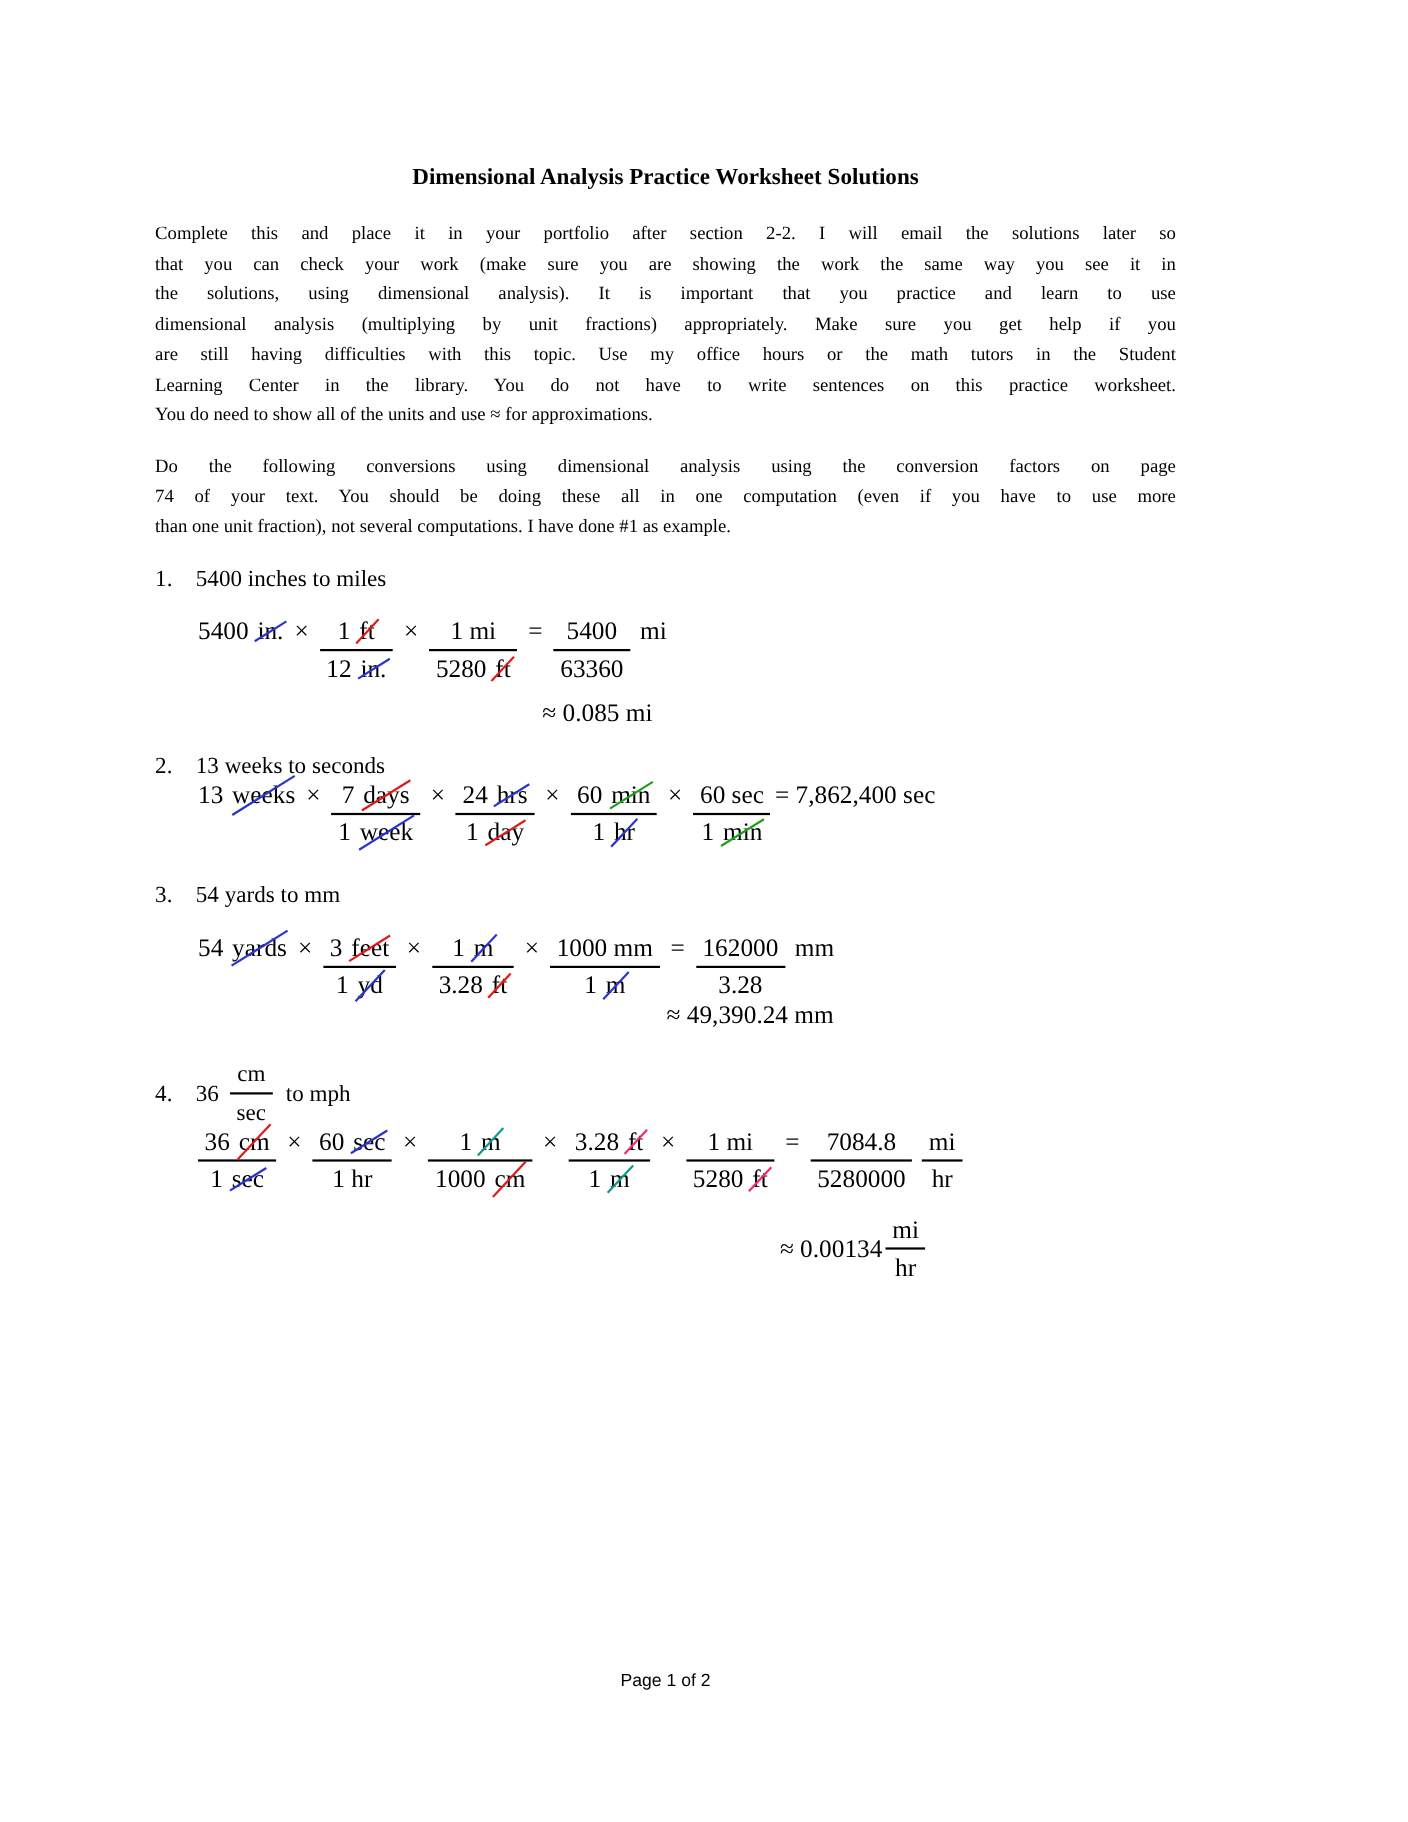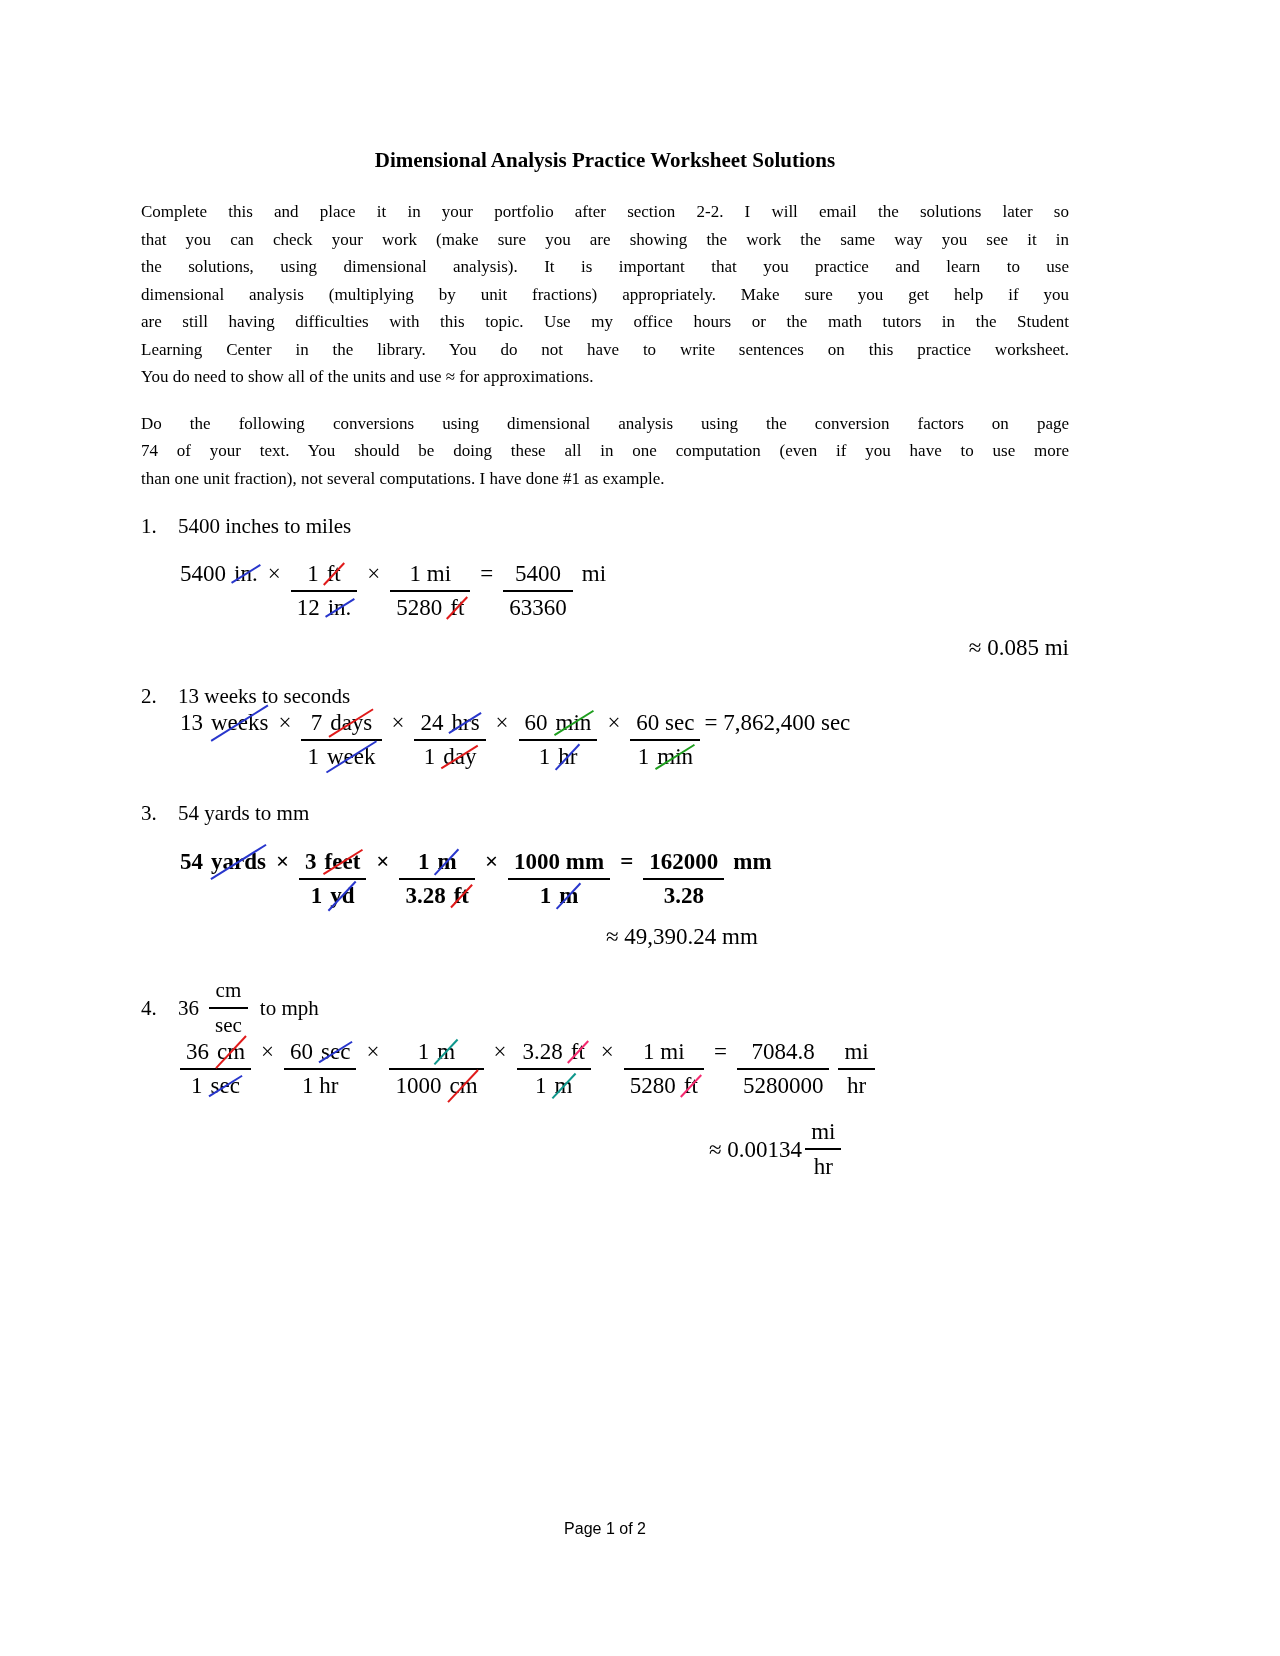--- a/index.html
+++ b/index.html
@@ -28,37 +28,37 @@
   .i2 { margin-top:22px; }
   .i3 { margin-top:30px; }
   .i4 { margin-top:27px; }
   .h4wrap { display:inline-flex; align-items:center; }
   .h4wrap .frac { margin:0 10px; }
   .h4wrap .tail { margin-left:2px; }
 
   .eq { display:flex; align-items:flex-start; margin-left:39px; font-size:23px; line-height:26px; }
   .e1 { margin-top:21px; }
   .e2 { }
-  .e3 { margin-top:22px;font-weight:bold; }
+  .e3 { margin-top:22px; }
   .e4 { }
 
   .frac { display:inline-flex; flex-direction:column; align-items:center; }
   .frac .fl { padding:0 6px; white-space:nowrap; }
   .frac .bar { align-self:stretch; height:0; border-top:2.3px solid #000; margin:3px 0; }
 
   .op { margin:0 10px; }
   .eqs { margin:0 10px; }
   .u { display:inline-block; margin-left:8px; }
   .lead { white-space:nowrap; }
   .runit { margin-left:9px; }
   .res { margin-left:4px; white-space:nowrap; }
 
   .approx { font-size:23px; line-height:27px; }
-  .a1 { margin-top:13px; margin-left:352px;text-align:right; }
-  .a3 { margin-top:14px; margin-left:465px; }
+  .a1 { margin-top:13px; margin-left:352px; }
+  .a3 { margin-left:465px; }
   .a4 { margin-top:19px; margin-left:568px; display:flex; align-items:center; }
   .a4 .frac { margin-left:3px; }
 
   
   .st { position:relative; display:inline-block; }
   .st::after {
     content:"";
     position:absolute;
     left:-5px; right:-5px; top:47%;
     height:0;

